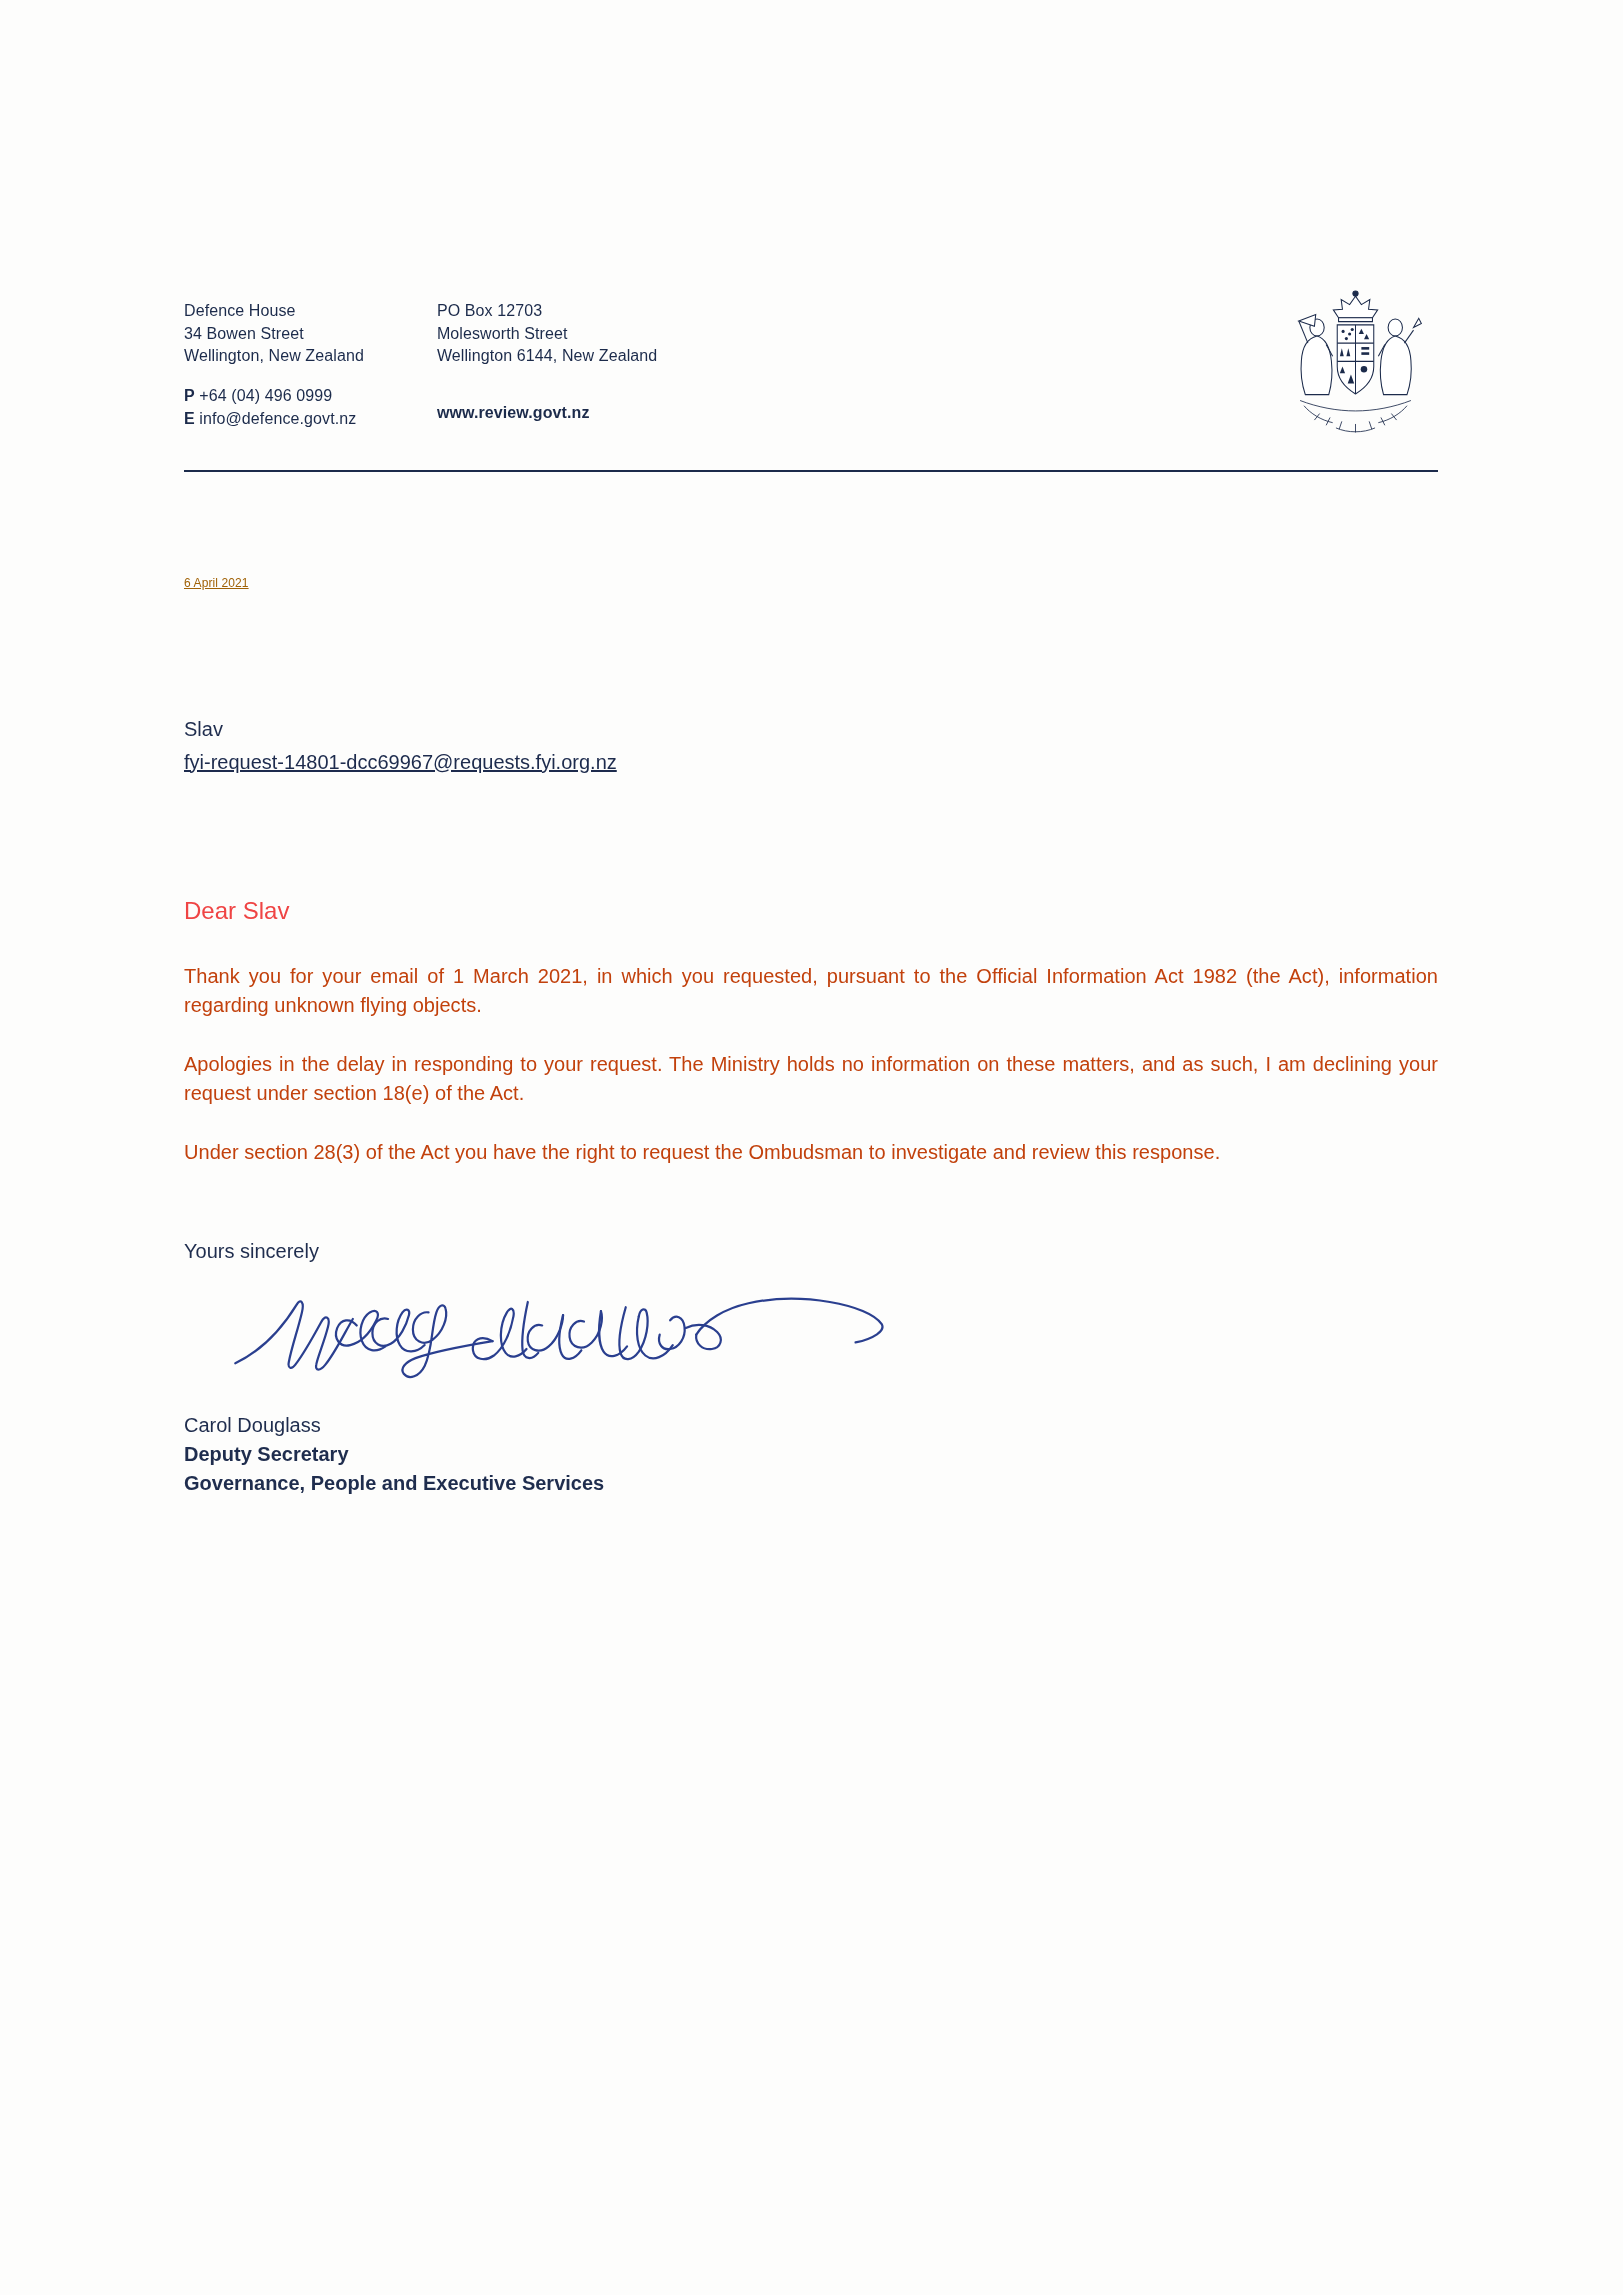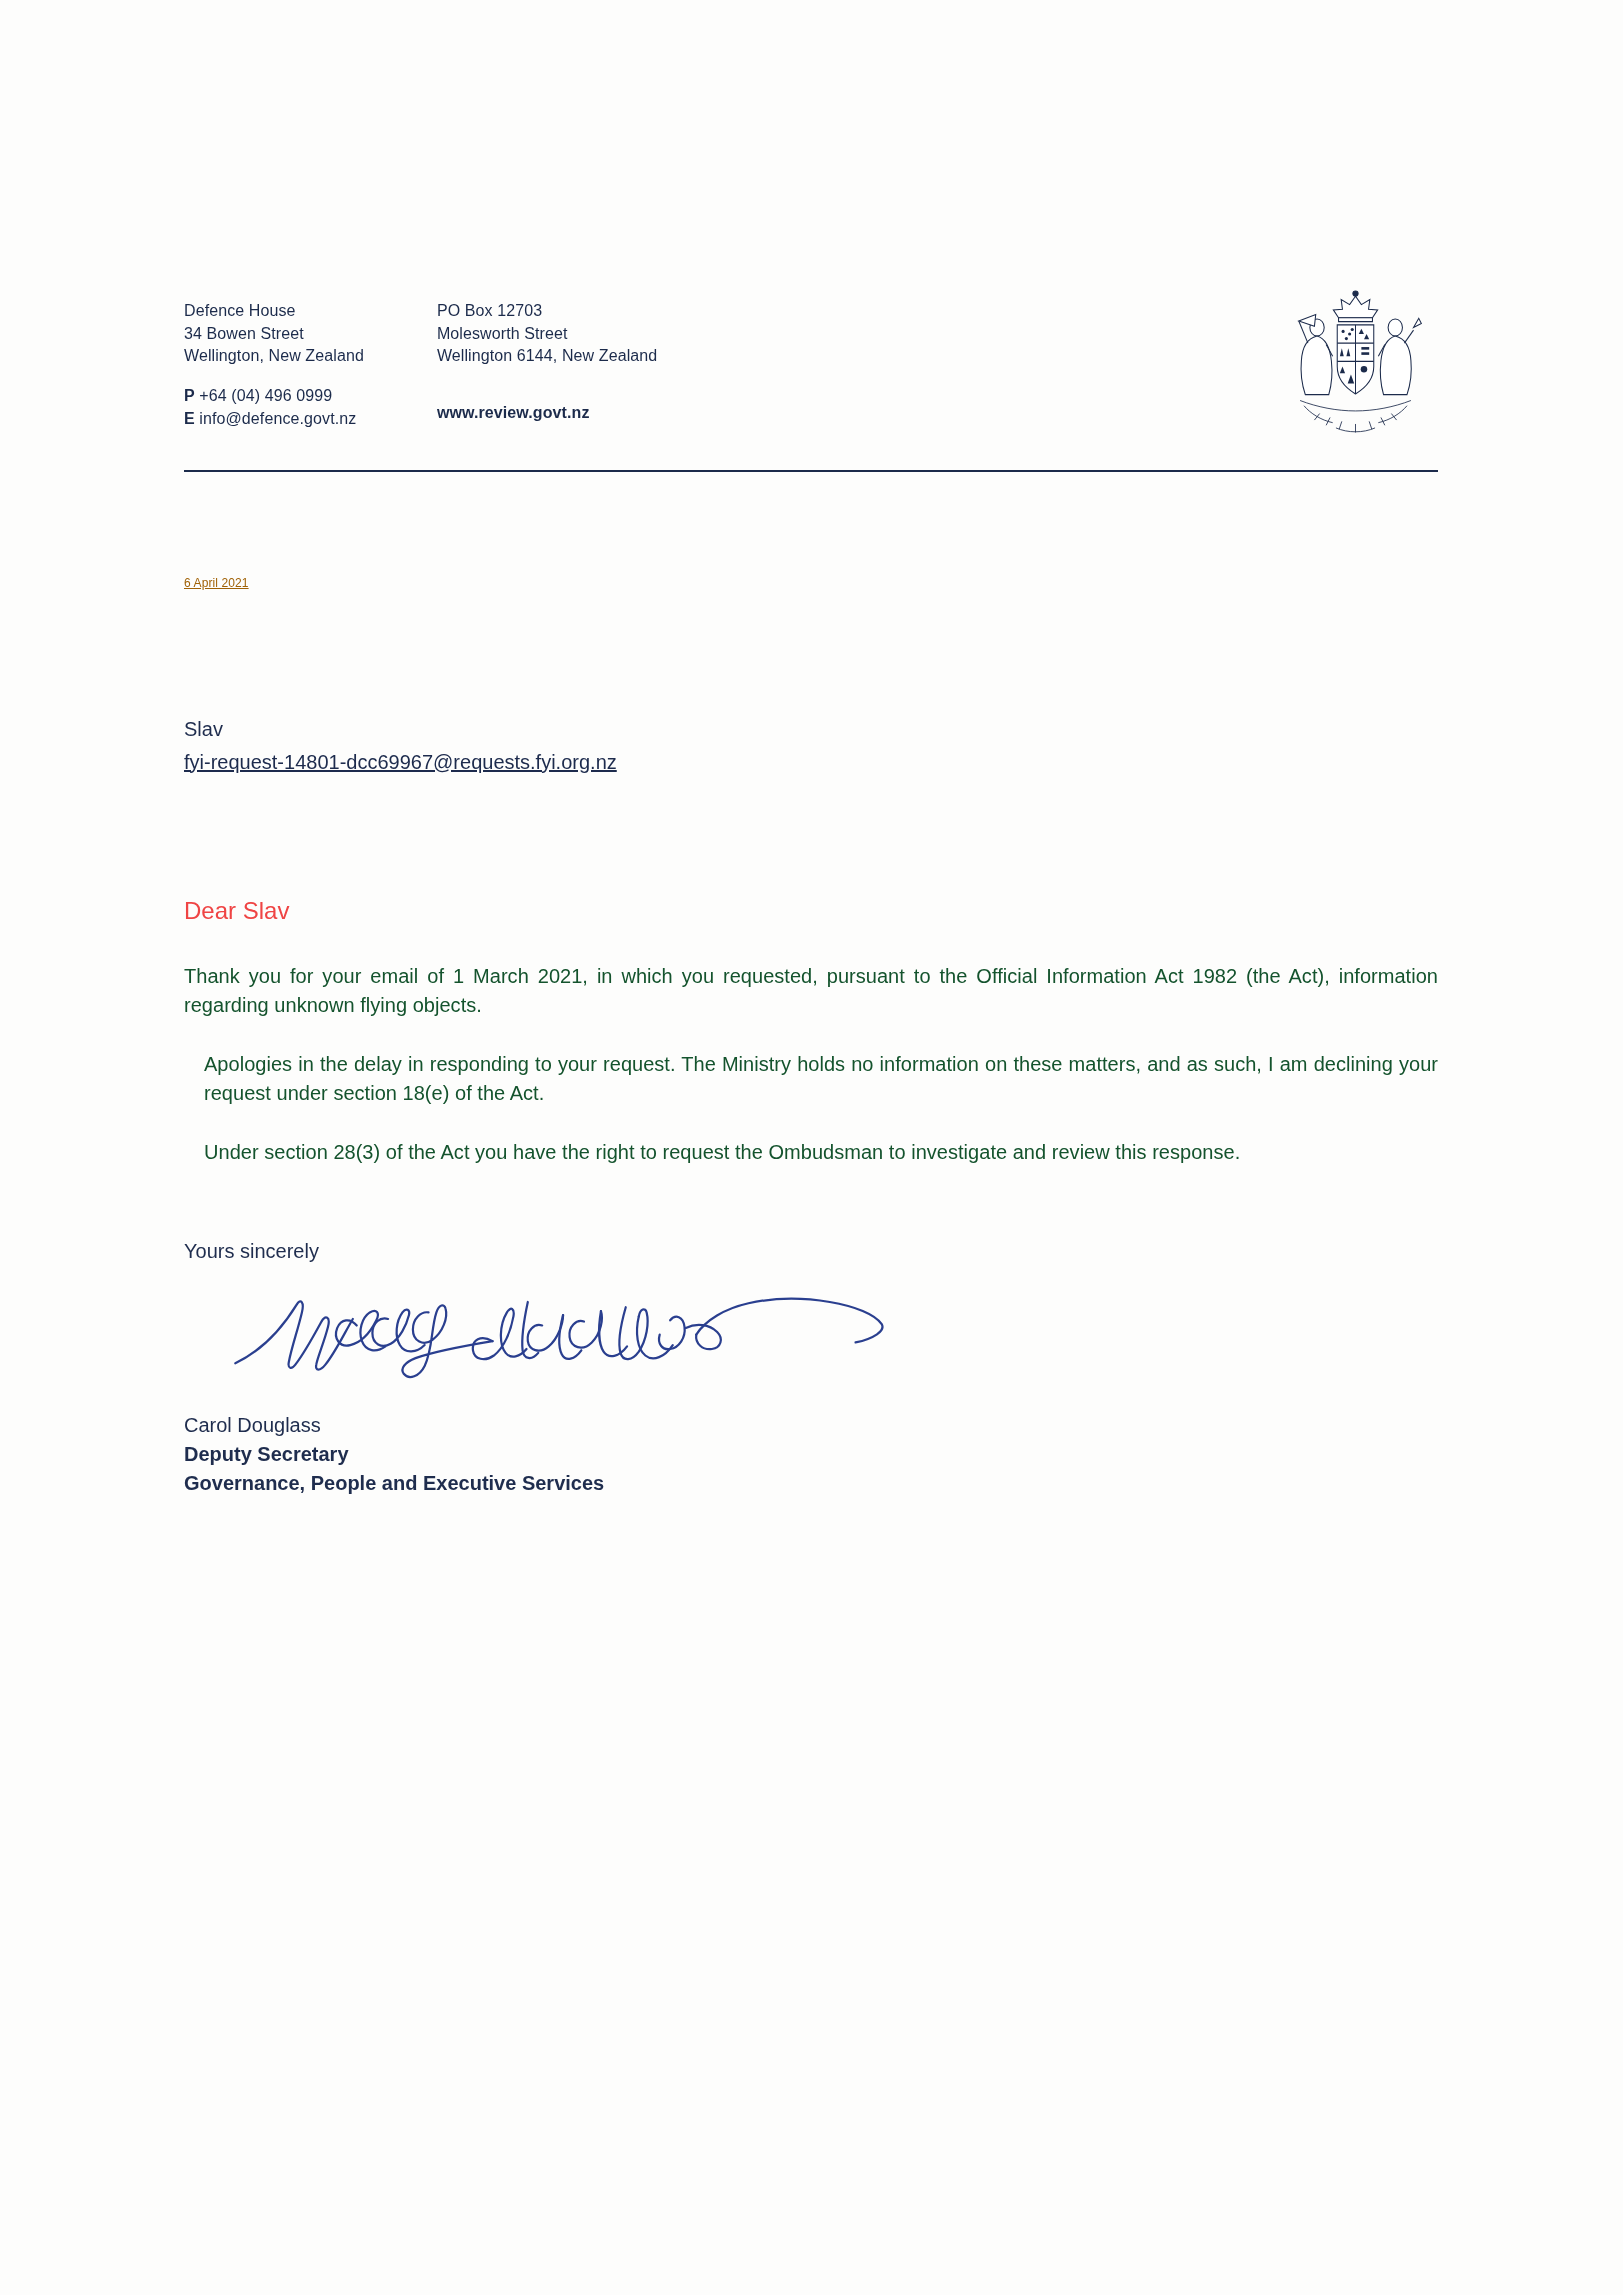--- a/index.html
+++ b/index.html
@@ -128,25 +128,25 @@
     font-size: 23.5px;
     font-weight: bold;
     color: #1c3160;
     letter-spacing: 0.2px;
   }
 
   .para {
     margin-top: 37px;
     font-size: 20px;
     line-height: 1.46;
-    color: #14532d;
+    color: #c2410c;
     text-align: justify;
     letter-spacing: 0.03px;
   }
-  .para.tight { margin-top: 30px; margin-left: 20px; }
+  .para.tight { margin-top: 30px; }
 
   .closing {
     margin-top: 72px;
     font-size: 20px;
     color: #1f2d4e;
   }
 
   .signature {
     margin-top: 22px;
     margin-left: 44px;

